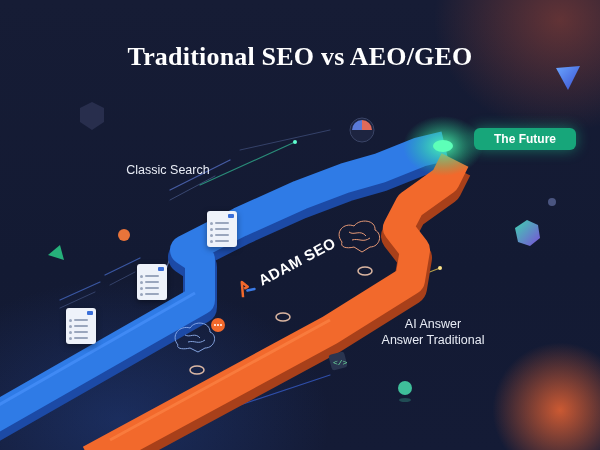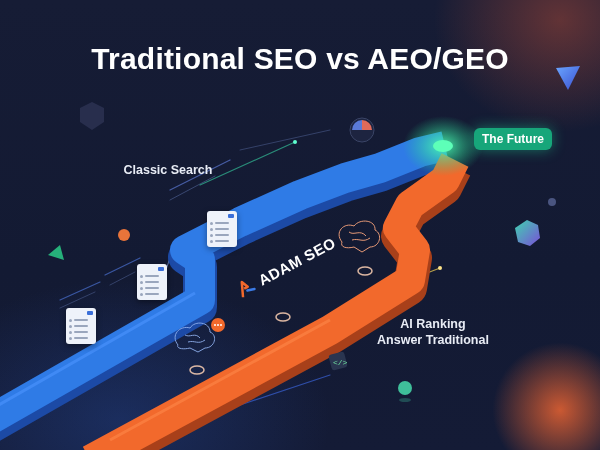--- a/index.html
+++ b/index.html
@@ -5,23 +5,23 @@
   html, body { margin:0; padding:0; }
   body { width:600px; height:450px; overflow:hidden; background:#141a33; font-family:"Liberation Sans", sans-serif; }
   .stage { position:relative; width:600px; height:450px; overflow:hidden;
     background:
       radial-gradient(ellipse 180px 160px at 560px 20px, rgba(160,70,55,0.55), rgba(160,70,55,0) 70%),
       radial-gradient(ellipse 90px 90px at 560px 410px, rgba(235,100,50,0.85), rgba(235,100,50,0) 75%),
       radial-gradient(ellipse 300px 200px at 120px 420px, rgba(40,80,170,0.35), rgba(40,80,170,0) 70%),
       linear-gradient(180deg,#161c35 0%,#131a33 60%,#141b36 100%);
   }
   svg.scene { position:absolute; left:0; top:0; }
-  .title { position:absolute; left:0; width:600px; top:42px; text-align:center; color:#fff; font-weight:700; font-size:30px; letter-spacing:0.2px; }
-  .lbl { position:absolute; color:#e8ecf5; font-size:12.5px; line-height:16px; text-align:center;font-weight:bold; }
-  .future { position:absolute; left:474px; top:128px; background:#17a67a; color:#fff; font-size:12px; font-weight:700; padding:4px 8px; border-radius:6px; box-shadow:0 0 14px rgba(30,220,150,0.45); }
+  .title { position:absolute; left:0; width:600px; top:42px; text-align:center; color:#fff; font-weight:700; font-size:26px; letter-spacing:0.2px;font-family:Liberation Serif, serif; }
+  .lbl { position:absolute; color:#e8ecf5; font-size:12.5px; line-height:16px; text-align:center; }
+  .future { position:absolute; left:474px; top:128px; background:#17a67a; color:#fff; font-size:12px; font-weight:700; padding:4px 20px; border-radius:6px; box-shadow:0 0 14px rgba(30,220,150,0.45); }
   .brand { position:absolute; left:238px; top:283px; transform:rotate(-28deg); transform-origin:left center; display:flex; align-items:center; gap:6px; }
   .brand-text { color:#fff; font-weight:700; font-size:15px; letter-spacing:0.5px; }
   .doc { position:absolute; width:30px; height:36px; background:#eef2fa; border-radius:3px; box-shadow:0 2px 6px rgba(0,0,0,0.4); }
   .doc .hdr { position:absolute; right:3px; top:3px; width:6px; height:4px; background:#3b6fd8; border-radius:1px; }
   .doc .ln { position:absolute; left:4px; height:2px; width:14px; background:#9aa6bd; border-radius:1px; }
   .doc .dot { position:absolute; left:3px; width:3px; height:3px; border-radius:50%; background:#9aa6bd; }
 </style>
 </head>
 <body>
 
@@ -154,21 +154,21 @@
       <div class="ln" style="top:29px;left:8px"></div>
   </div>
 
   <div class="title">Traditional SEO vs AEO/GEO</div>
 
   <div class="lbl" style="left:108px;top:162px;width:120px;">
     <div>Classic Search</div>
   </div>
 
   <div class="lbl" style="left:368px;top:316px;width:130px;">
-    <div>AI Ranking</div>
+    <div>AI Answer</div>
     <div>Answer Traditional</div>
   </div>
 
   <div class="future">The Future</div>
 
   <div class="brand">
     <svg width="18" height="18" viewBox="0 0 18 18">
       <path d="M2 16 L8 2 L11 9 L7 9" fill="none" stroke="#f2692c" stroke-width="2.5" stroke-linejoin="round"></path>
       <path d="M9 12 L16 14" stroke="#3b7be6" stroke-width="2.5" stroke-linecap="round"></path>
     </svg>

